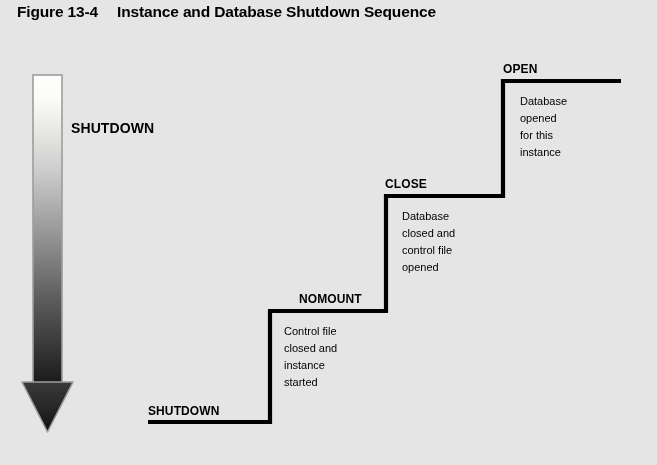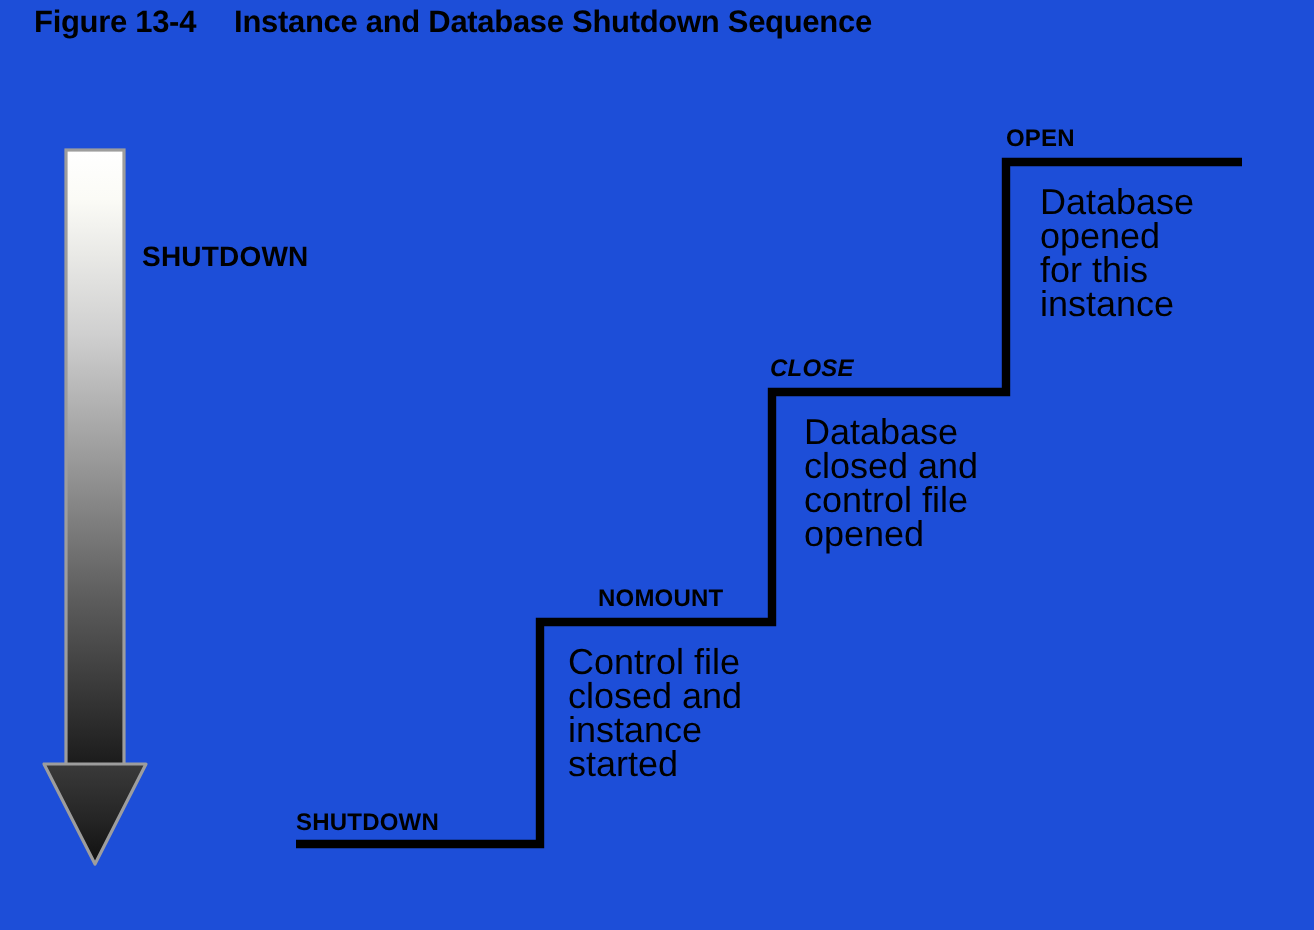--- a/index.html
+++ b/index.html
@@ -4,21 +4,21 @@
 <style>
   html, body {
     margin: 0;
     padding: 0;
     background: #ffffff;
   }
   #page {
     position: relative;
     width: 657px;
     height: 465px;
-    background: #1d4ed8;
+    background: #e5e5e5;
     overflow: hidden;
     font-family: "Liberation Sans", sans-serif;
     -webkit-font-smoothing: antialiased;
   }
 
   
   .fig-title {
     position: absolute;
     left: 17px;
     top: 3px;
@@ -62,27 +62,27 @@
   .step-label {
     position: absolute;
     font-size: 12px;
     font-weight: bold;
     color: #000000;
     letter-spacing: 0.1px;
     white-space: nowrap;
   }
   .step-label.lbl-shutdown { left: 148px; top: 404px; }
   .step-label.lbl-nomount  { left: 267px; top: 292px; padding-left: 32px; }
-  .step-label.lbl-close    { left: 385px; top: 177px; font-style: italic; }
+  .step-label.lbl-close    { left: 385px; top: 177px; }
   .step-label.lbl-open     { left: 503px; top: 62px; }
 
   
   .step-desc {
     position: absolute;
-    font-size: 18px;
+    font-size: 11px;
     line-height: 17px;
     color: #000000;
     white-space: pre-line;
   }
   .step-desc.desc-nomount { left: 284px; top: 323px; }
   .step-desc.desc-close   { left: 402px; top: 208px; }
   .step-desc.desc-open    { left: 520px; top: 93px; }
 </style>
 </head>
 <body>

